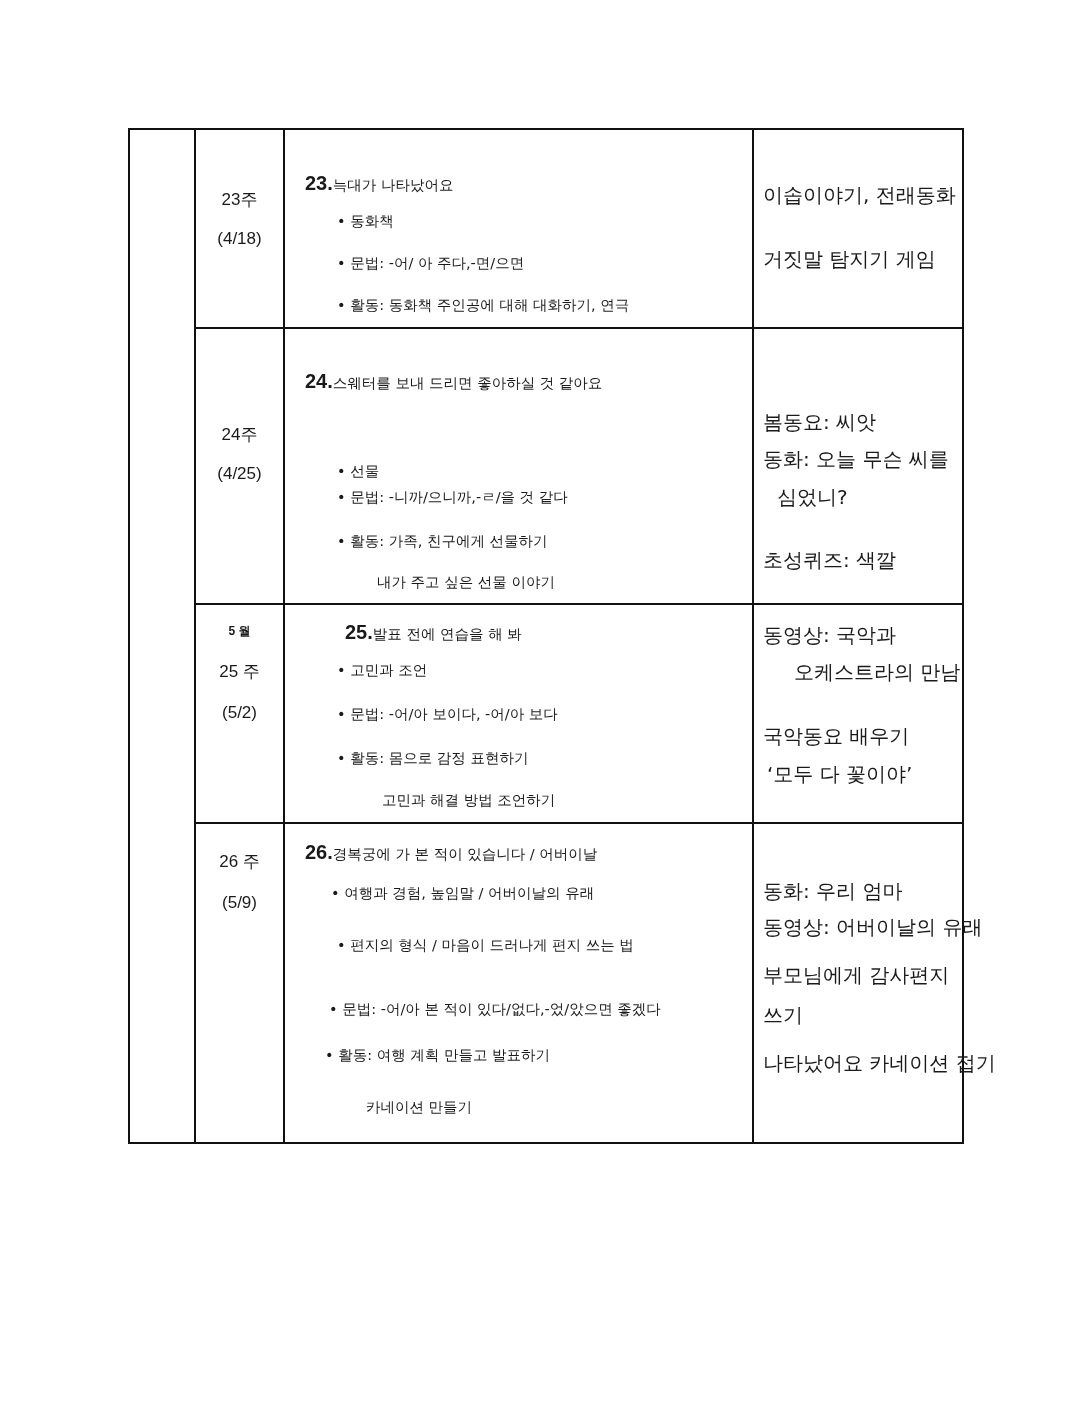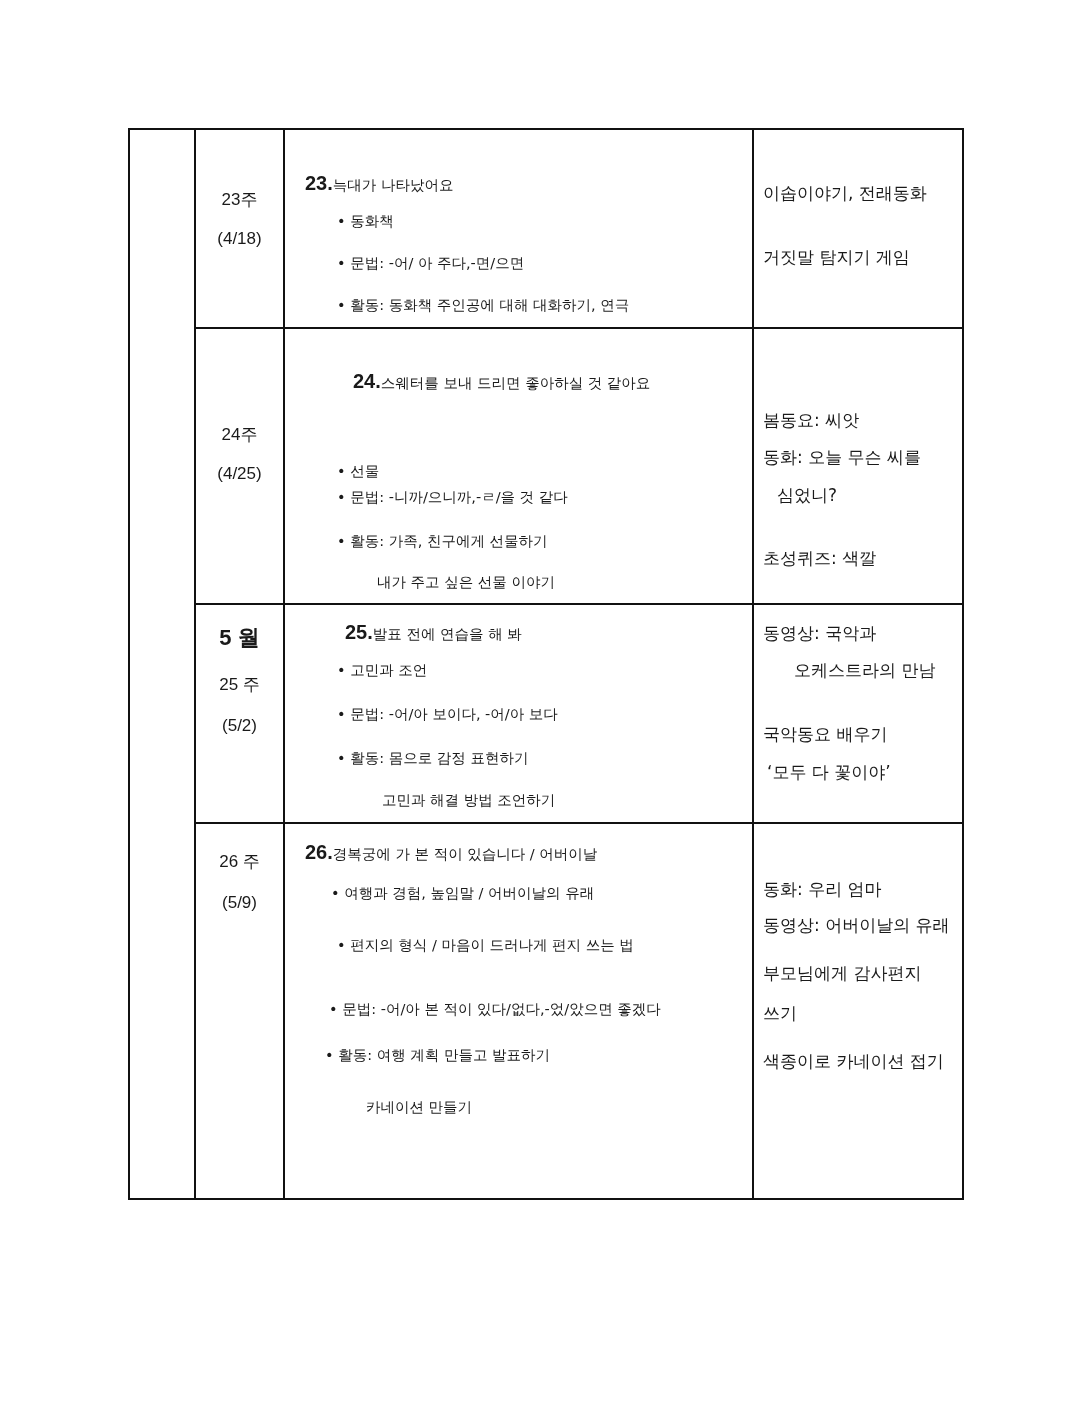--- a/index.html
+++ b/index.html
@@ -6,27 +6,27 @@
   body { width: 1088px; height: 1408px; position: relative; font-family: "DejaVu Sans", "Liberation Sans", sans-serif; color: #1a1a1a; }
   .page { position: absolute; left: 0; top: 0; width: 1088px; height: 1408px; background: #fff; }
   table.plan {
     position: absolute; left: 128px; top: 128px;
     width: 834px; border-collapse: collapse; table-layout: fixed;
   }
   table.plan td { border: 2px solid #111; vertical-align: top; padding: 0; position: relative; }
   col.c1 { width: 66px; } col.c2 { width: 89px; } col.c3 { width: 469px; } col.c4 { width: 210px; }
   .week-cell { text-align: center; font-family: "Liberation Sans", sans-serif; font-size: 17px; }
   .week-cell .line { display: block; }
-  .month { font-weight: bold; font-size: 22px; }
+  .month { font-weight: bold; font-size: 12px; }
   .content-cell { font-size: 14.5px; }
   .title-line { position: absolute; left: 20px; white-space: nowrap; }
   .title-num { font-family: "Liberation Sans", sans-serif; font-weight: bold; font-size: 20px; }
   .item { position: absolute; white-space: nowrap; }
   .bullet::before { content: "• "; }
-  .note-cell { font-size: 17px; }
+  .note-cell { font-size: 20px; }
   .note { position: absolute; left: 9px; white-space: nowrap; }
 </style>
 </head>
 <body>
 
 <div class="page">
 <table class="plan">
   <colgroup>
         <col class="c1">
         <col class="c2">
@@ -54,21 +54,21 @@
       <div class="note" style="top:116px;">거짓말 탐지기 게임</div>
     </td>
   </tr>
 
   <tr style="height:276px;">
     <td class="week-cell">
       <span class="line" style="margin-top:94px;">24주</span>
       <span class="line" style="margin-top:18px;">(4/25)</span>
     </td>
     <td class="content-cell">
-      <div class="title-line" style="top:41px;margin-left:48px;">
+      <div class="title-line" style="top:41px;">
         <span class="title-num">24.</span><span>스웨터를 보내 드리면 좋아하실 것 같아요</span>
       </div>
       <div class="item bullet" style="left:52px; top:118px;margin-top:15px;">선물</div>
       <div class="item bullet" style="left:52px; top:159px;">문법: -니까/으니까,-ㄹ/을 것 같다</div>
       <div class="item bullet" style="left:52px; top:203px;">활동: 가족, 친구에게 선물하기</div>
       <div class="item" style="left:92px; top:244px;">내가 주고 싶은 선물 이야기</div>
     </td>
     <td class="note-cell">
       <div class="note" style="top:80px;">봄동요: 씨앗</div>
       <div class="note" style="top:117px;">동화: 오늘 무슨 씨를</div>
@@ -93,38 +93,38 @@
       <div class="item" style="left:97px; top:186px;">고민과 해결 방법 조언하기</div>
     </td>
     <td class="note-cell">
       <div class="note" style="top:17px;">동영상: 국악과</div>
       <div class="note" style="left:40px; top:54px;">오케스트라의 만남</div>
       <div class="note" style="top:118px;">국악동요 배우기</div>
       <div class="note" style="left:13px; top:156px;">‘모두 다 꽃이야’</div>
     </td>
   </tr>
 
-  <tr style="height:376px;">
+  <tr style="height:320px;">
     <td class="week-cell">
       <span class="line" style="margin-top:26px;">26 주</span>
       <span class="line" style="margin-top:20px;">(5/9)</span>
     </td>
     <td class="content-cell">
       <div class="title-line" style="top:17px;">
         <span class="title-num">26.</span><span>경복궁에 가 본 적이 있습니다 / 어버이날</span>
       </div>
       <div class="item bullet" style="left:46px; top:60px;">여행과 경험, 높임말 / 어버이날의 유래</div>
       <div class="item bullet" style="left:52px; top:112px;">편지의 형식 / 마음이 드러나게 편지 쓰는 법</div>
       <div class="item bullet" style="left:44px; top:176px;">문법: -어/아 본 적이 있다/없다,-었/았으면 좋겠다</div>
       <div class="item bullet" style="left:40px; top:222px;">활동: 여행 계획 만들고 발표하기</div>
       <div class="item" style="left:81px; top:274px;">카네이션 만들기</div>
     </td>
     <td class="note-cell">
       <div class="note" style="top:54px;">동화: 우리 엄마</div>
       <div class="note" style="top:90px;">동영상: 어버이날의 유래</div>
       <div class="note" style="top:138px;">부모님에게 감사편지</div>
       <div class="note" style="top:178px;">쓰기</div>
-      <div class="note" style="top:226px;">색종이로 카네이션 접기</div>
+      <div class="note" style="top:226px;">나타났어요 카네이션 접기</div>
     </td>
   </tr>
 </tbody>
     </table>
 </div>
 
 </body></html>

